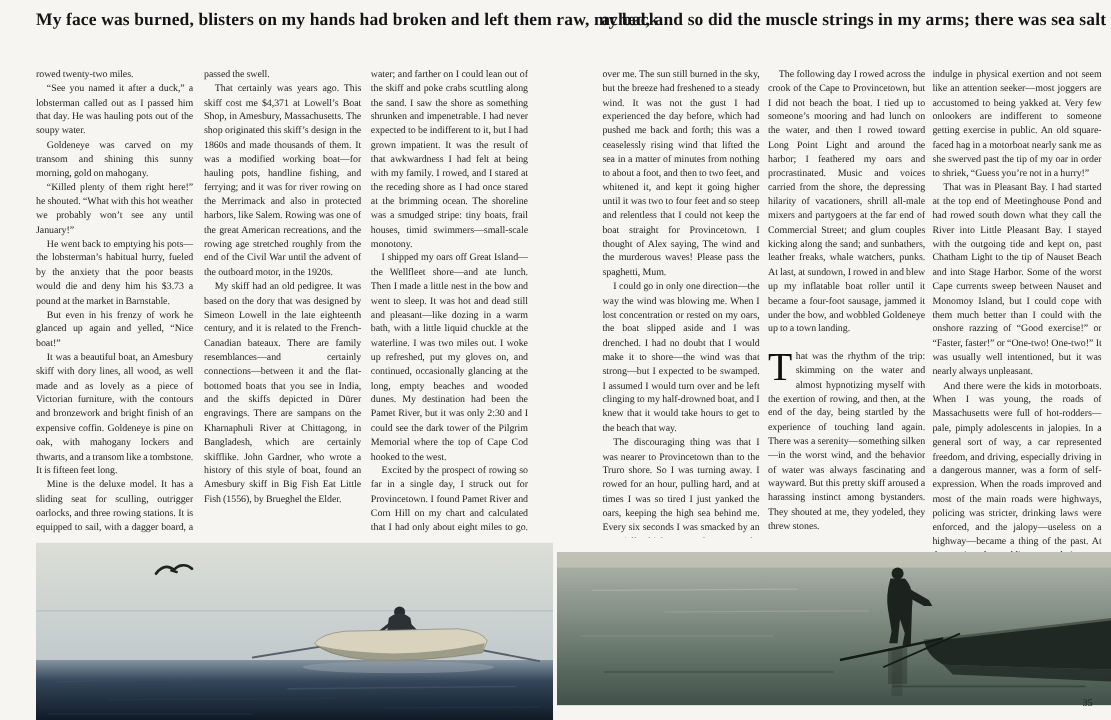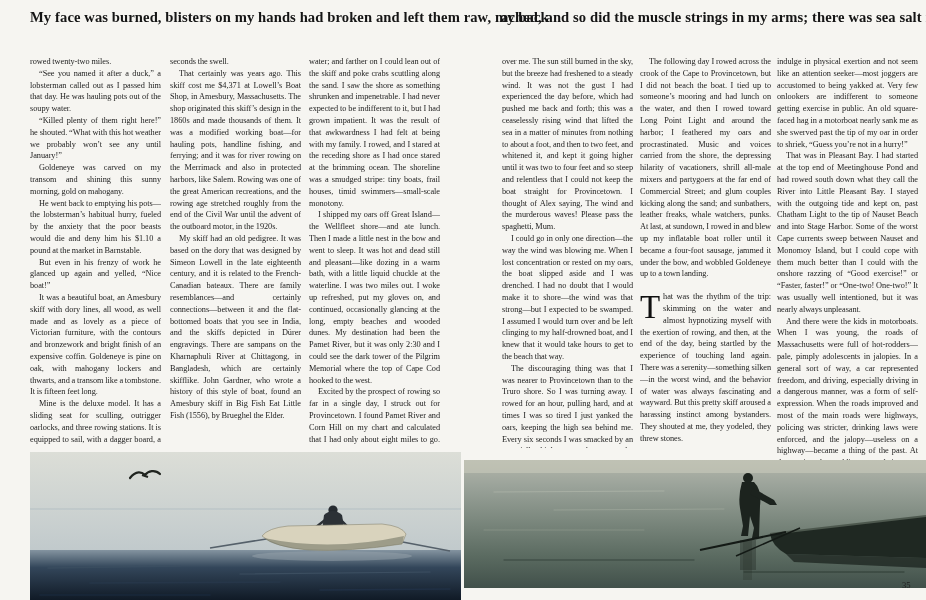--- a/index.html
+++ b/index.html
@@ -44,30 +44,30 @@
 </style>
 </head>
 <body>
 
 <div class="headline" id="hl-left">My face was burned, blisters on my hands had broken and left them raw, my back</div>
 <div class="headline" id="hl-right">ached, and so did the muscle strings in my arms;  there was sea salt in my eyes</div>
 
 <section class="col" id="c1">
   <p class="para noindent">rowed twenty-two miles.</p>
   <p class="para">“See you named it after a duck,” a lobsterman called out as I passed him that day. He was hauling pots out of the soupy water.</p>
+  <p class="para">Goldeneye was carved on my transom and shining this sunny morning, gold on mahogany.</p>
   <p class="para">“Killed plenty of them right here!” he shouted. “What with this hot weather we probably won’t see any until January!”</p>
-  <p class="para">Goldeneye was carved on my transom and shining this sunny morning, gold on mahogany.</p>
-  <p class="para">He went back to emptying his pots—the lobsterman’s habitual hurry, fueled by the anxiety that the poor beasts would die and deny him his $1.10 a pound at the market in Barnstable.</p>
+  <p class="para">He went back to emptying his pots—the lobsterman’s habitual hurry, fueled by the anxiety that the poor beasts would die and deny him his $3.73 a pound at the market in Barnstable.</p>
   <p class="para">But even in his frenzy of work he glanced up again and yelled, “Nice boat!”</p>
   <p class="para">It was a beautiful boat, an Amesbury skiff with dory lines, all wood, as well made and as lovely as a piece of Victorian furniture, with the contours and bronzework and bright finish of an expensive coffin. Goldeneye is pine on oak, with mahogany lockers and thwarts, and a transom like a tombstone. It is fifteen feet long.</p>
   <p class="para">Mine is the deluxe model. It has a sliding seat for sculling, outrigger oarlocks, and three rowing stations. It is equipped to sail, with a dagger board, a rudder, and a sprit rig. I have three pairs of oars and two spare thwarts. It is a very strong boat, with a flat but markedly rockered bottom and the most amazing stern, tucked high to prevent drag, and steeply raked, tapering at the bottom, which makes it extremely seaworthy for its size. The high waves of a following sea don’t smash over it and swamp it but rather lift it and help it</p>
 </section>
 
 <section class="col" id="c2">
-  <p class="para noindent">seconds the swell.</p>
+  <p class="para noindent">passed the swell.</p>
   <p class="para">That certainly was years ago. This skiff cost me $4,371 at Lowell’s Boat Shop, in Amesbury, Massachusetts. The shop originated this skiff’s design in the 1860s and made thousands of them. It was a modified working boat—for hauling pots, handline fishing, and ferrying; and it was for river rowing on the Merrimack and also in protected harbors, like Salem. Rowing was one of the great American recreations, and the rowing age stretched roughly from the end of the Civil War until the advent of the outboard motor, in the 1920s.</p>
   <p class="para">My skiff had an old pedigree. It was based on the dory that was designed by Simeon Lowell in the late eighteenth century, and it is related to the French-Canadian bateaux. There are family resemblances—and certainly connections—between it and the flat-bottomed boats that you see in India, and the skiffs depicted in Dürer engravings. There are sampans on the Kharnaphuli River at Chittagong, in Bangladesh, which are certainly skifflike. John Gardner, who wrote a history of this style of boat, found an Amesbury skiff in Big Fish Eat Little Fish (1556), by Brueghel the Elder.</p>
 
 </section>
 
 <section class="col" id="c3">
   <p class="para noindent">water; and farther on I could lean out of the skiff and poke crabs scuttling along the sand. I saw the shore as something shrunken and impenetrable. I had never expected to be indifferent to it, but I had grown impatient. It was the result of that awkwardness I had felt at being with my family. I rowed, and I stared at the receding shore as I had once stared at the brimming ocean. The shoreline was a smudged stripe: tiny boats, frail houses, timid swimmers—small-scale monotony.</p>
   <p class="para">I shipped my oars off Great Island—the Wellfleet shore—and ate lunch. Then I made a little nest in the bow and went to sleep. It was hot and dead still and pleasant—like dozing in a warm bath, with a little liquid chuckle at the waterline. I was two miles out. I woke up refreshed, put my gloves on, and continued, occasionally glancing at the long, empty beaches and wooded dunes. My destination had been the Pamet River, but it was only 2:30 and I could see the dark tower of the Pilgrim Memorial where the top of Cape Cod hooked to the west.</p>
   <p class="para">Excited by the prospect of rowing so far in a single day, I struck out for Provincetown. I found Pamet River and Corn Hill on my chart and calculated that I had only about eight miles to go. A light breeze came up from the west and helped me. But water distorts distance: after an hour I was still off Pamet River and Corn Hill, and Provincetown looked no closer. I may have been about three miles from shore. I began to suspect that I had not made much progress, which gave me a lonely feeling that I tried to overcome by rowing faster.</p>
 

